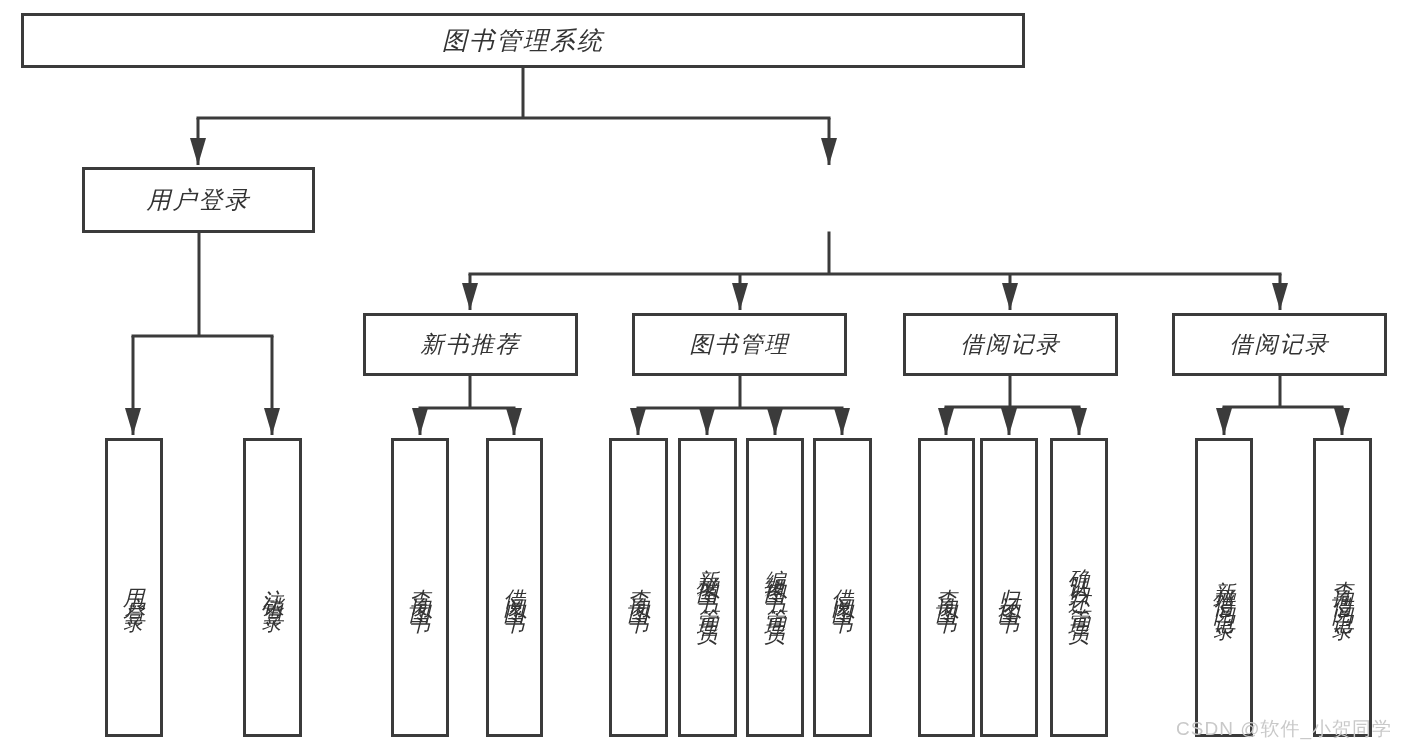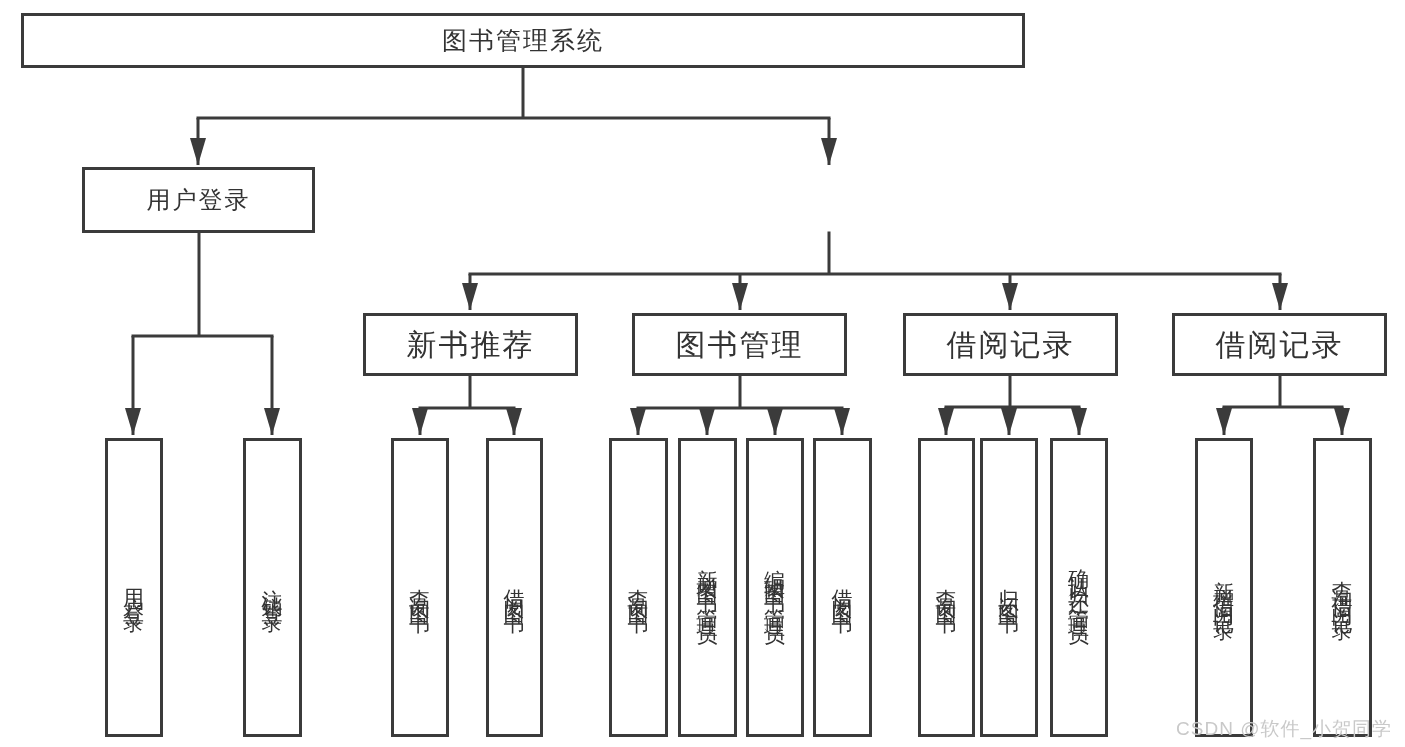--- a/index.html
+++ b/index.html
@@ -26,24 +26,25 @@
   }
   .box {
     position: absolute;
     box-sizing: border-box;
     background: #ffffff;
     border: 3px solid #3b3b3b;
     display: flex;
     align-items: center;
     justify-content: center;
     text-align: center;
+    font-style: italic;
   }
   .box.root .h-label   { font-size: 25px; letter-spacing: 2px; }
   .box.level2 .h-label { font-size: 24px; letter-spacing: 2px; }
-  .box.level3 .h-label { font-size: 30px; letter-spacing: 2px; }
+  .box.level3 .h-label { font-size: 23px; letter-spacing: 2px; }
   .h-label {
     color: #333333;
     white-space: nowrap;
     line-height: 1;
   }
   .v-label {
     writing-mode: vertical-rl;
     text-orientation: mixed;
     font-size: 21px;
     letter-spacing: 8px;

